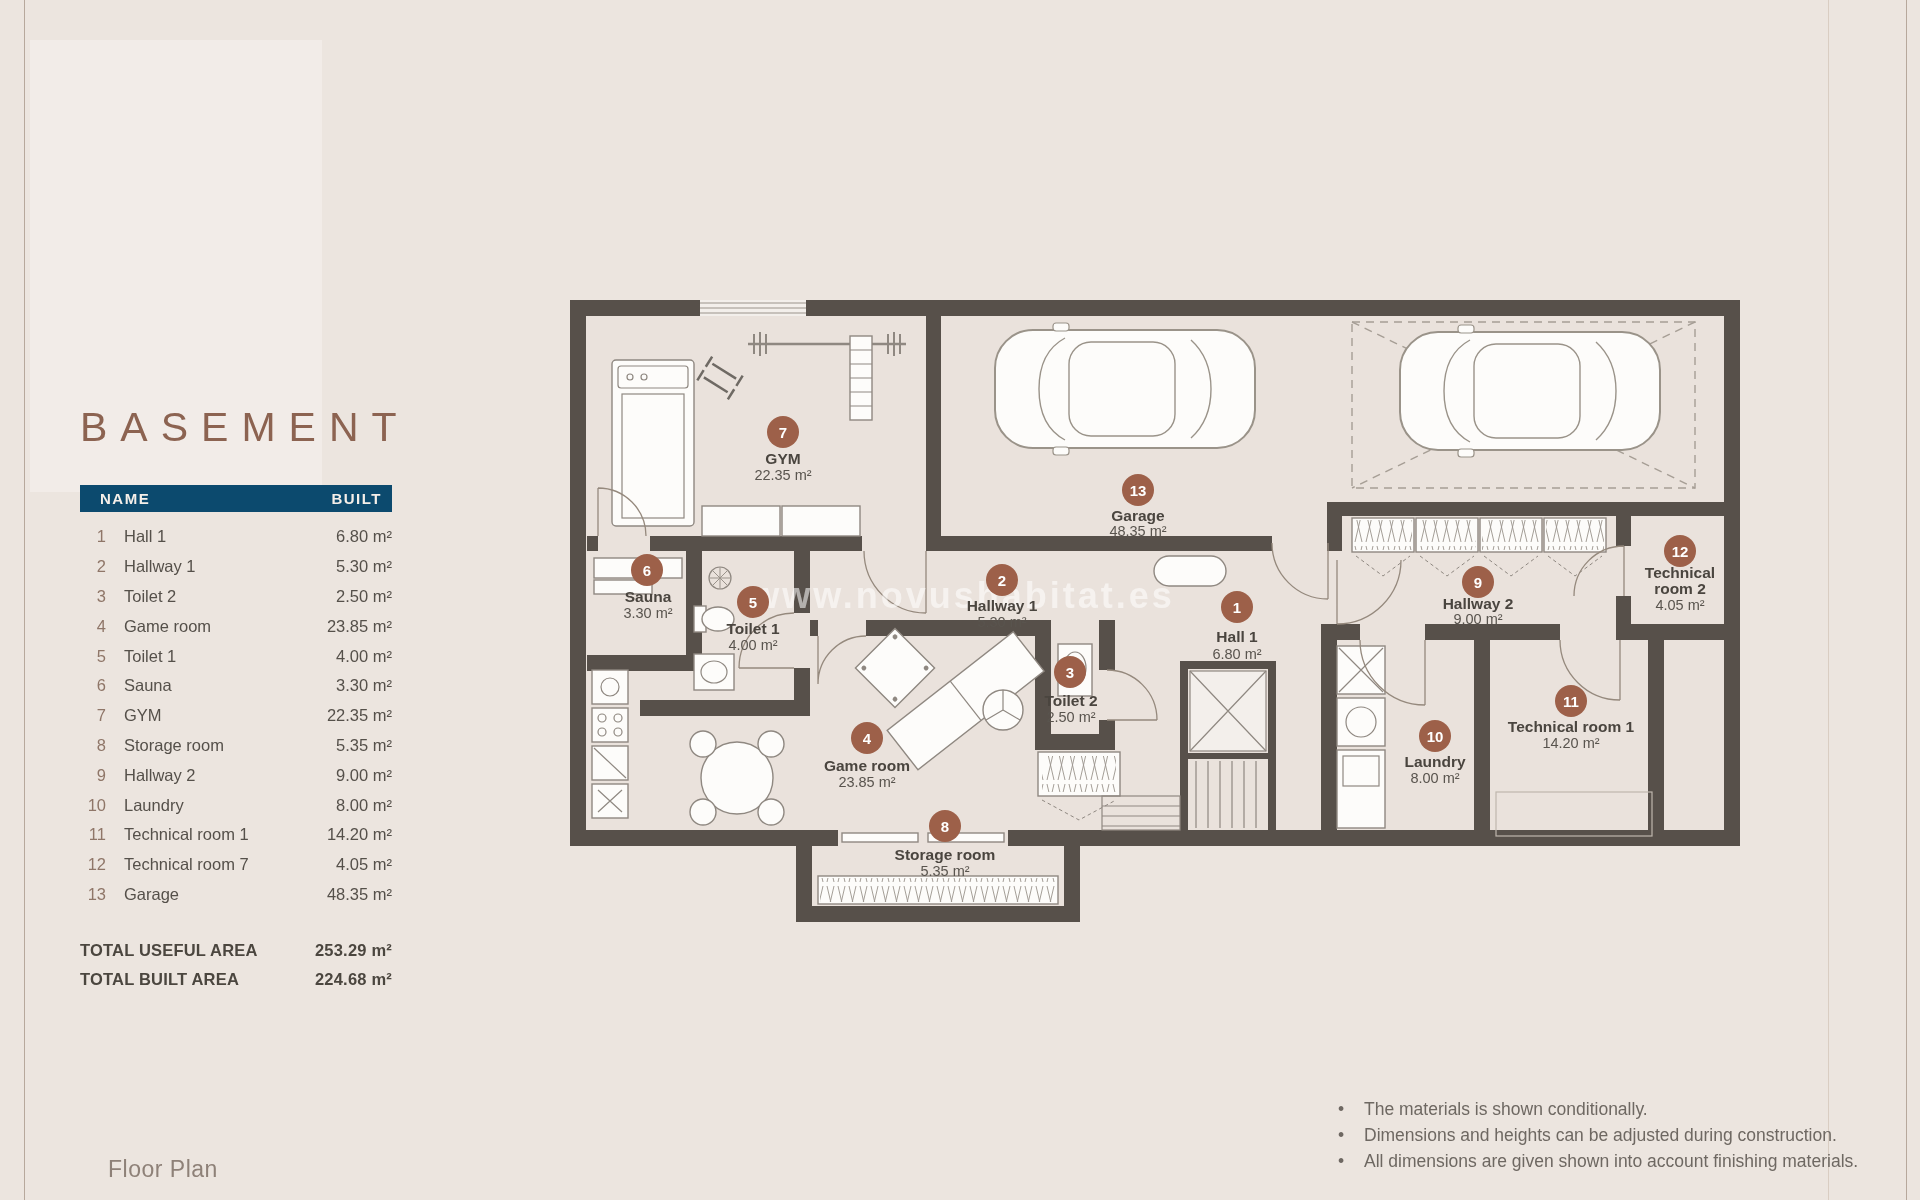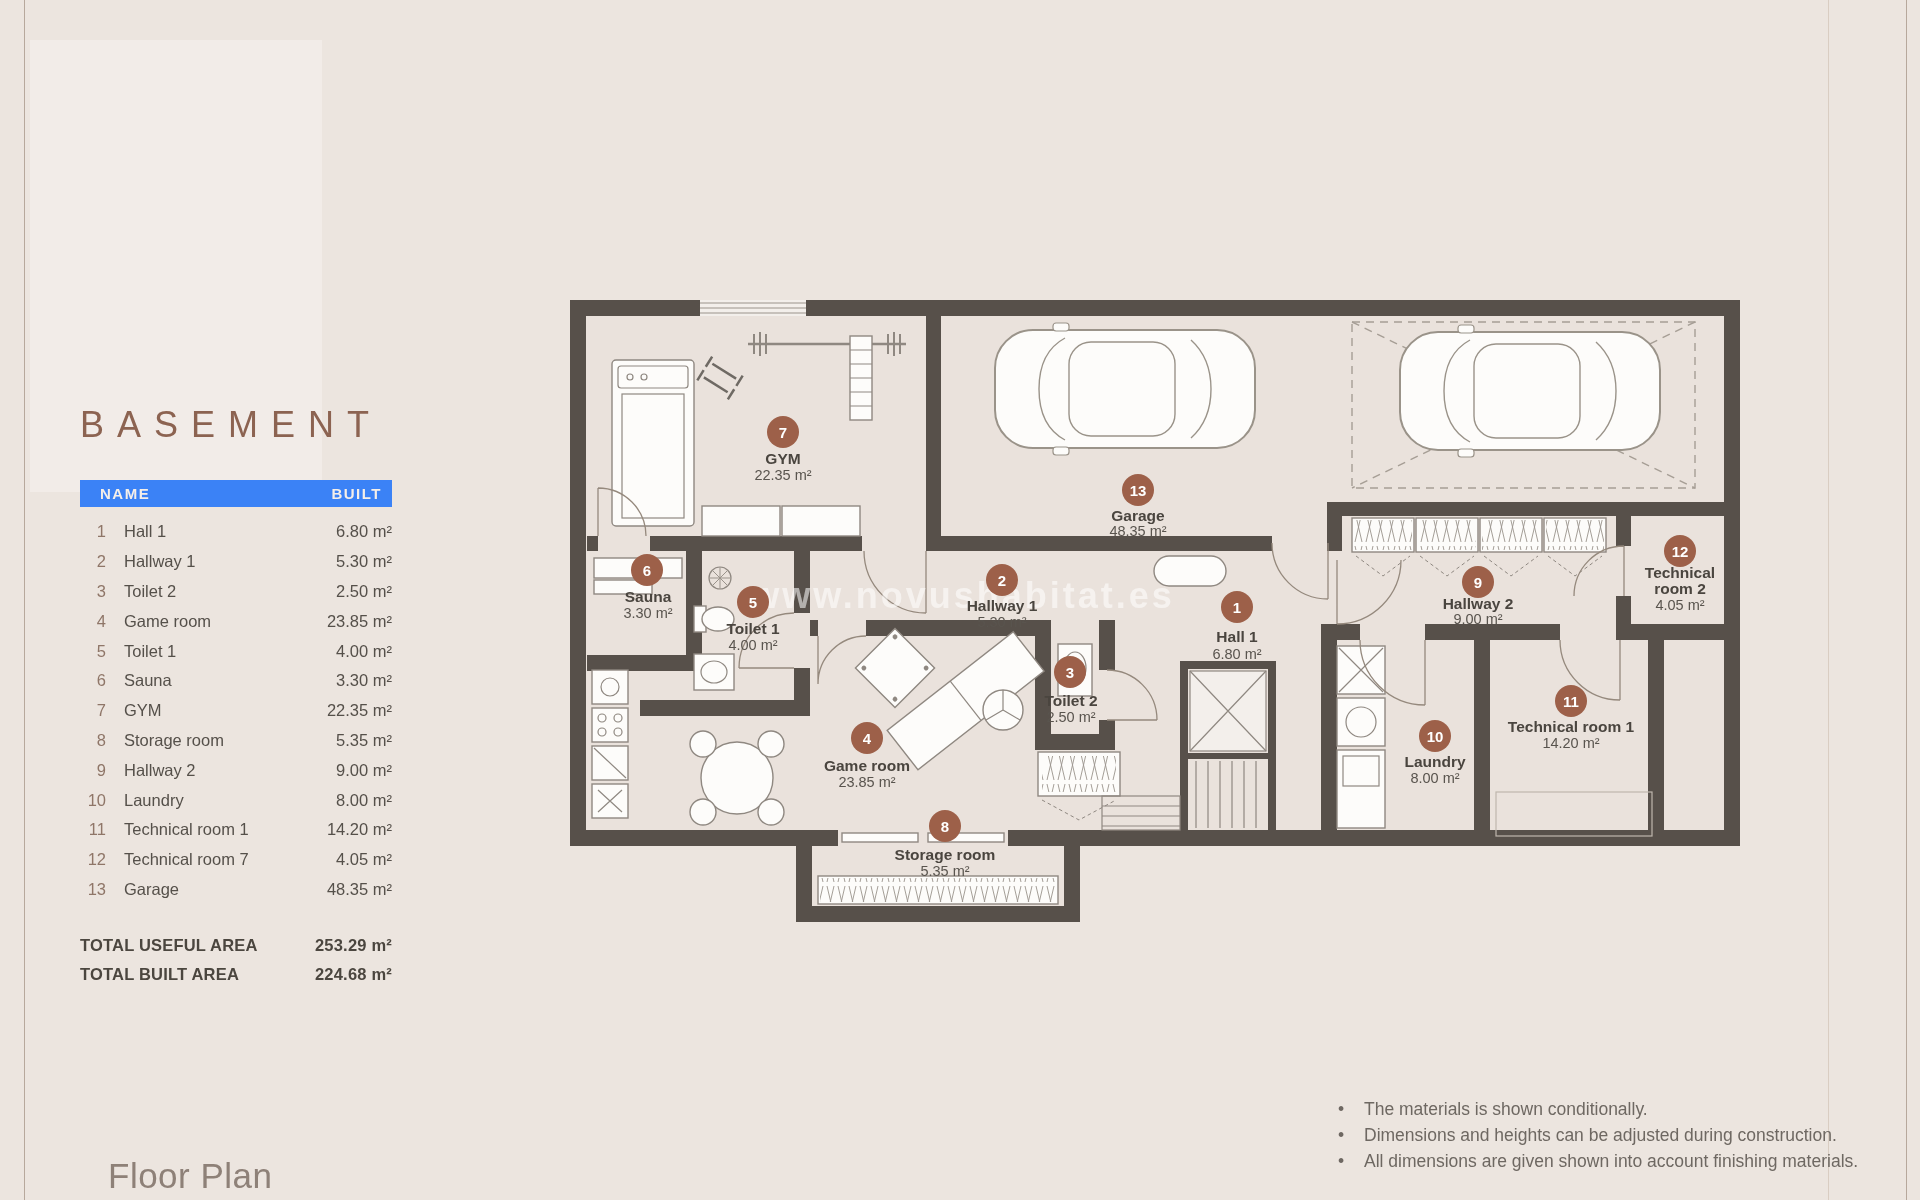--- a/index.html
+++ b/index.html
@@ -10,33 +10,33 @@
     color:#4f4a44;
   }
   .vline{position:absolute;top:0;bottom:0;width:1px;}
   .vline.l{left:24px;background:#b7a89c;}
   .vline.r{left:1906px;background:#b7a89c;}
   .vline.m{left:1828px;background:#d9cdc2;}
   .lighter-panel{position:absolute;left:30px;top:40px;width:292px;height:452px;background:rgba(247,242,238,.55);}
 
   
   .sidebar{position:absolute;left:80px;top:404px;width:312px;}
-  .title{font-size:36px;letter-spacing:13px;color:#8c6351;font-weight:400;}
-  .tbl-head{margin-top:34px;height:27px;background:#3b82f6;color:#f5efe9;
+  .title{font-size:41px;letter-spacing:13px;color:#8c6351;font-weight:400;}
+  .tbl-head{margin-top:34px;height:27px;background:#0c4a6e;color:#f5efe9;
     display:flex;justify-content:space-between;align-items:center;
     padding:0 10px 0 20px;font-size:15px;font-weight:700;letter-spacing:1.5px;}
   .rows{margin-top:10px;}
   .row{display:grid;grid-template-columns:30px 1fr auto;height:29.8px;align-items:center;font-size:16.5px;}
   .row .num{color:#8f7668;text-align:right;padding-right:4px;}
   .row .nm{padding-left:14px;color:#55504a;}
   .row .ar{color:#55504a;}
   .totals{margin-top:22px;}
   .trow{display:flex;justify-content:space-between;height:29px;align-items:flex-end;
     font-size:16.5px;font-weight:700;color:#4b463f;letter-spacing:.2px;}
-  .floorplan-label{position:absolute;left:108px;top:1156px;font-size:35px;color:#8e8178;letter-spacing:.5px;}
+  .floorplan-label{position:absolute;left:108px;top:1156px;font-size:23px;color:#8e8178;letter-spacing:.5px;}
 
   
   .notes{position:absolute;left:1338px;top:1100px;width:560px;font-size:17.5px;color:#6e6862;}
   .note{display:flex;margin-bottom:8px;line-height:18px;}
   .note .bullet{width:26px;flex:none;text-align:left;}
 
   
   svg text{font-family:"Liberation Sans",sans-serif;}
   .rname{font-size:15.5px;font-weight:700;fill:#4a453f;text-anchor:middle;}
   .rarea{font-size:14.5px;fill:#59544e;text-anchor:middle;}

